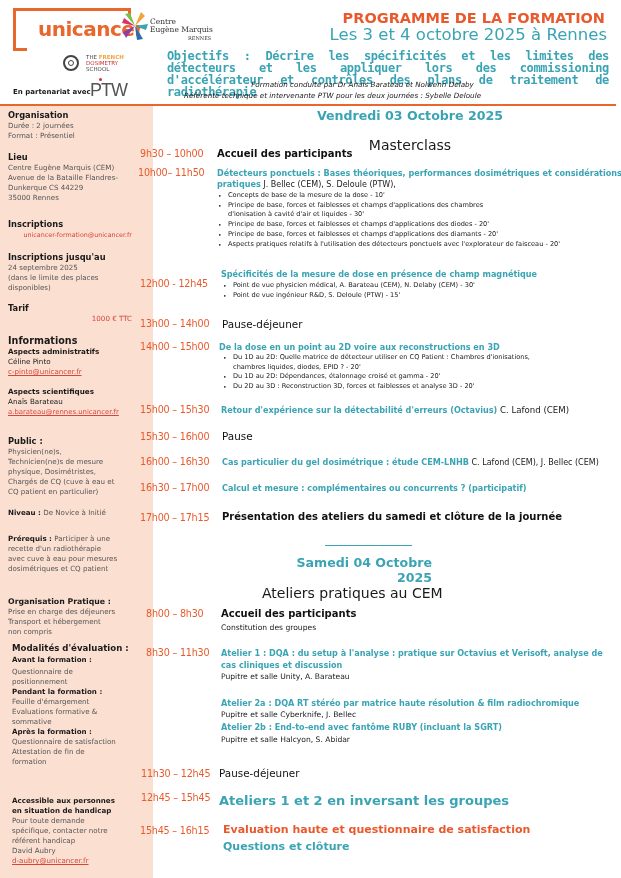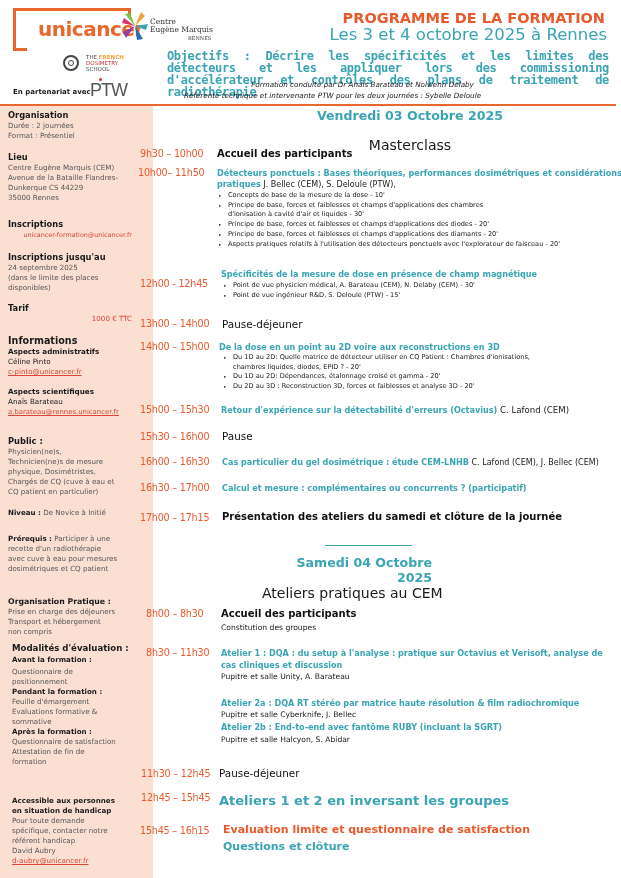--- a/index.html
+++ b/index.html
@@ -248,14 +248,14 @@
 <div class="ev ev-t" style="left:221px;top:722px">Atelier 2b : End-to-end avec fantôme RUBY (incluant la SGRT)</div>
 <div class="note" style="left:221px;top:735px">Pupitre et salle Halcyon,  S. Abidar</div>
 
 <div class="time" style="left:141px;top:768px">11h30 – 12h45</div>
 <div class="ev ev-plain" style="left:219px;top:767px">Pause-déjeuner</div>
 
 <div class="time" style="left:141px;top:792px">12h45 – 15h45</div>
 <div class="ev ev-t" style="left:219px;top:793px;font-size:13px">Ateliers 1 et 2  en inversant les groupes</div>
 
 <div class="time" style="left:140px;top:825px">15h45 – 16h15</div>
-<div class="ev" style="left:223px;top:823px;font-size:11px;font-weight:bold;color:#e8592c">Evaluation limite et questionnaire de satisfaction</div>
+<div class="ev" style="left:223px;top:823px;font-size:11px;font-weight:bold;color:#e8592c">Evaluation haute et questionnaire de satisfaction</div>
 <div class="ev" style="left:223px;top:840px;font-size:11px;font-weight:bold;color:#3aa4b4">Questions et clôture</div>
 
 </body></html>

